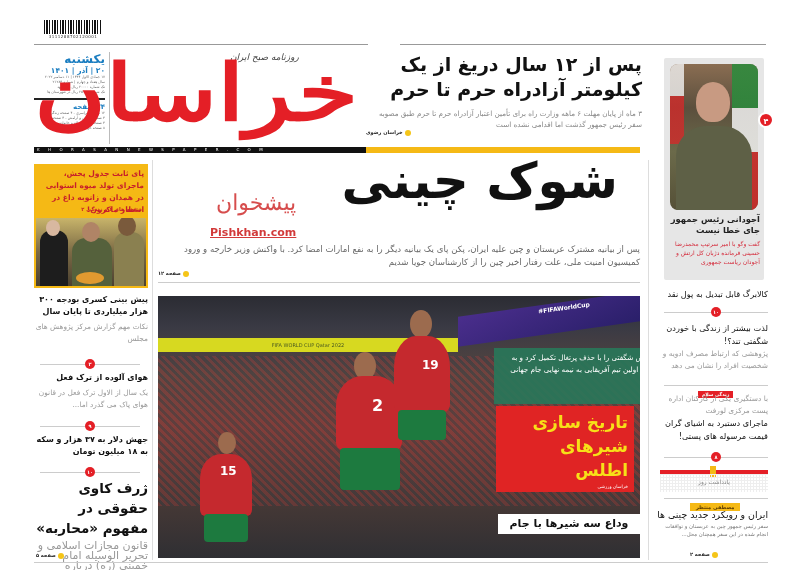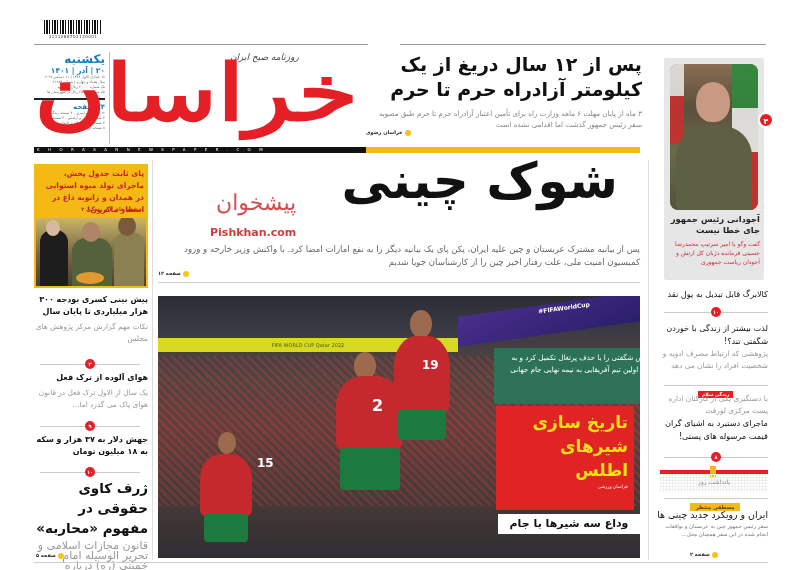--- a/index.html
+++ b/index.html
@@ -33,37 +33,37 @@
   .flag-r { position: absolute; right: 0; top: 0; width: 26px; height: 146px; background: linear-gradient(180deg,#2a8c3c 0 30%, #f2f2f2 30% 60%, #d22a2a 60% 100%); opacity: 0.85; }
   .flag-l { position: absolute; left: 0; top: 0; width: 14px; height: 80px; background: linear-gradient(180deg,#f2f2f2 0 40%, #d22a2a 40% 100%); opacity: 0.8; }
   .face { position: absolute; left: 26px; top: 18px; width: 34px; height: 40px; border-radius: 50% 50% 45% 45%; background: #c89a82; }
   .uniform { position: absolute; left: 6px; top: 62px; width: 76px; height: 90px; border-radius: 30px 30px 0 0; background: #5e6046; }
   .badge-num { left: 758px; top: 112px; width: 16px; height: 16px; border-radius: 50%; background: #e41f26; color: #fff; font-size: 8px; font-weight: bold; text-align: center; line-height: 16px; border: 2px solid #fff; }
   .profile-title { position: absolute; right: 4px; top: 156px; width: 92px; font-size: 8.4px; font-weight: bold; color: #222; line-height: 11px; direction: rtl; text-align: right; }
   .profile-desc { position: absolute; right: 4px; top: 181px; width: 92px; font-size: 6px; color: #d42a3a; line-height: 9px; direction: rtl; text-align: right; }
   .big-head { left: 188px; top: 160px; width: 440px; height: 80px; }
   .big-title { position: absolute; right: 10px; top: -8px; font-size: 50px; font-weight: bold; color: #111; direction: rtl; letter-spacing: -2px; }
   .watermark-fa { position: absolute; left: 28px; top: 30px; font-size: 22px; color: #d23a3a; font-family: "DejaVu Serif", serif; direction: rtl; opacity: 0.9; }
-  .watermark-en { position: absolute; left: 22px; top: 66px; font-size: 11px; color: #d23a3a; font-weight: bold; }
+  .watermark-en { position: absolute; left: 22px; top: 66px; font-size: 11px; color: #d23a3a; font-weight: bold; text-decoration: underline; }
   .big-sub { left: 158px; top: 243px; width: 482px; font-size: 8.6px; color: #666; line-height: 13px; direction: rtl; text-align: right; }
   .big-src { left: 158px; top: 270px; font-size: 5px; color: #222; font-weight: bold; }
   .main-rule { left: 158px; top: 282px; width: 482px; height: 1px; background: #ccc; }
   .photo-box { left: 158px; top: 296px; width: 482px; height: 262px; overflow: hidden;
     background: linear-gradient(180deg, #2b2c33 0%, #3a3a44 12%, #55453f 30%, #6b3f3a 50%, #4a3a36 75%, #2f2f33 100%); }
   .crowd { position: absolute; left: 0; top: 60px; width: 482px; height: 150px; background: repeating-linear-gradient(45deg, rgba(200,60,60,0.25) 0 3px, rgba(60,60,70,0.25) 3px 6px); }
   .fifa-banner { position: absolute; left: 0; top: 42px; width: 300px; height: 14px; background: #d7d920; color: #4a5a20; font-size: 5px; text-align: center; line-height: 14px; }
   .fifa-banner2 { position: absolute; left: 300px; top: 8px; width: 182px; height: 30px; background: linear-gradient(160deg, #4a2e8c, #2a1f6a); transform: skewY(-8deg); }
   .fifa-tag { position: absolute; left: 380px; top: 8px; font-size: 6px; color: #fff; font-weight: bold; transform: rotate(-8deg); }
   .player { position: absolute; border-radius: 40% 40% 10% 10%; background: #c5292e; }
   .shorts { position: absolute; background: #1d7a3f; border-radius: 4px; }
   .head { position: absolute; border-radius: 50%; background: #9c6b4e; }
   .num { position: absolute; color: #fff; font-weight: bold; font-size: 12px; }
   .green-box { position: absolute; left: 312px; top: 52px; width: 170px; height: 56px; background: rgba(40,120,90,0.9); padding: 4px 6px; margin-left: 24px; }
   .green-text { font-size: 7.2px; color: #fff; line-height: 12px; direction: rtl; text-align: right; }
-  .red-box { position: absolute; left: 338px; top: 110px; width: 138px; height: 104px; background: #e02424; padding: 4px 6px; }
+  .red-box { position: absolute; left: 338px; top: 110px; width: 138px; height: 86px; background: #e02424; padding: 4px 6px; }
   .red-title { font-size: 17px; font-weight: bold; color: #f7e018; line-height: 24px; direction: rtl; text-align: right; }
   .red-src { font-size: 4.5px; color: #fff; direction: rtl; text-align: right; margin-top: 2px; }
   .farewell { position: absolute; left: 340px; top: 218px; width: 142px; height: 20px; background: #fff; font-size: 11px; font-weight: bold; color: #111; direction: rtl; text-align: center; line-height: 20px; }
   .left-yellow { left: 34px; top: 164px; width: 114px; height: 124px; background: #f5b915; }
   .ly-title { position: absolute; right: 4px; top: 4px; width: 106px; font-size: 7.6px; font-weight: bold; color: #c8202a; line-height: 12px; direction: rtl; text-align: right; }
   .ly-src { position: absolute; right: 6px; top: 42px; font-size: 5.2px; color: #c8202a; font-weight: bold; direction: rtl; }
   .ly-photo { position: absolute; left: 2px; top: 54px; width: 110px; height: 68px; background: linear-gradient(180deg, #c8b46a 0%, #7b6a45 50%, #4a4030 100%); overflow: hidden; }
   .lp1 { position: absolute; left: 4px; top: 12px; width: 28px; height: 56px; background: #1d1d1d; border-radius: 12px 12px 0 0; }
   .lp1h { position: absolute; left: 10px; top: 2px; width: 14px; height: 16px; border-radius: 50%; background: #d8b8a0; }
   .lp2 { position: absolute; left: 36px; top: 20px; width: 40px; height: 48px; background: #55613c; border-radius: 14px 14px 0 0; }
@@ -152,21 +152,21 @@
 <div class="abs main-rule"></div>
 
 <div class="abs photo-box">
   <div class="crowd"></div>
   <div class="fifa-banner2"></div>
   <div class="fifa-tag">#FIFAWorldCup</div>
   <div class="fifa-banner">FIFA WORLD CUP Qatar 2022</div>
 
   <div class="head" style="left:60px;top:136px;width:18px;height:22px;"></div>
   <div class="player" style="left:42px;top:158px;width:52px;height:62px;"></div>
-  <div class="num" style="left:62px;top:160px;margin-left:37px;">15</div>
+  <div class="num" style="left:62px;top:168px;">15</div>
   <div class="shorts" style="left:46px;top:218px;width:44px;height:28px;"></div>
 
   <div class="head" style="left:196px;top:56px;width:22px;height:28px;"></div>
   <div class="player" style="left:178px;top:80px;width:66px;height:74px;"></div>
   <div class="num" style="left:214px;top:100px;font-size:16px;">2</div>
   <div class="shorts" style="left:182px;top:152px;width:60px;height:42px;"></div>
 
   <div class="head" style="left:252px;top:14px;width:22px;height:28px;"></div>
   <div class="player" style="left:236px;top:40px;width:56px;height:76px;"></div>
   <div class="num" style="left:264px;top:62px;">19</div>

